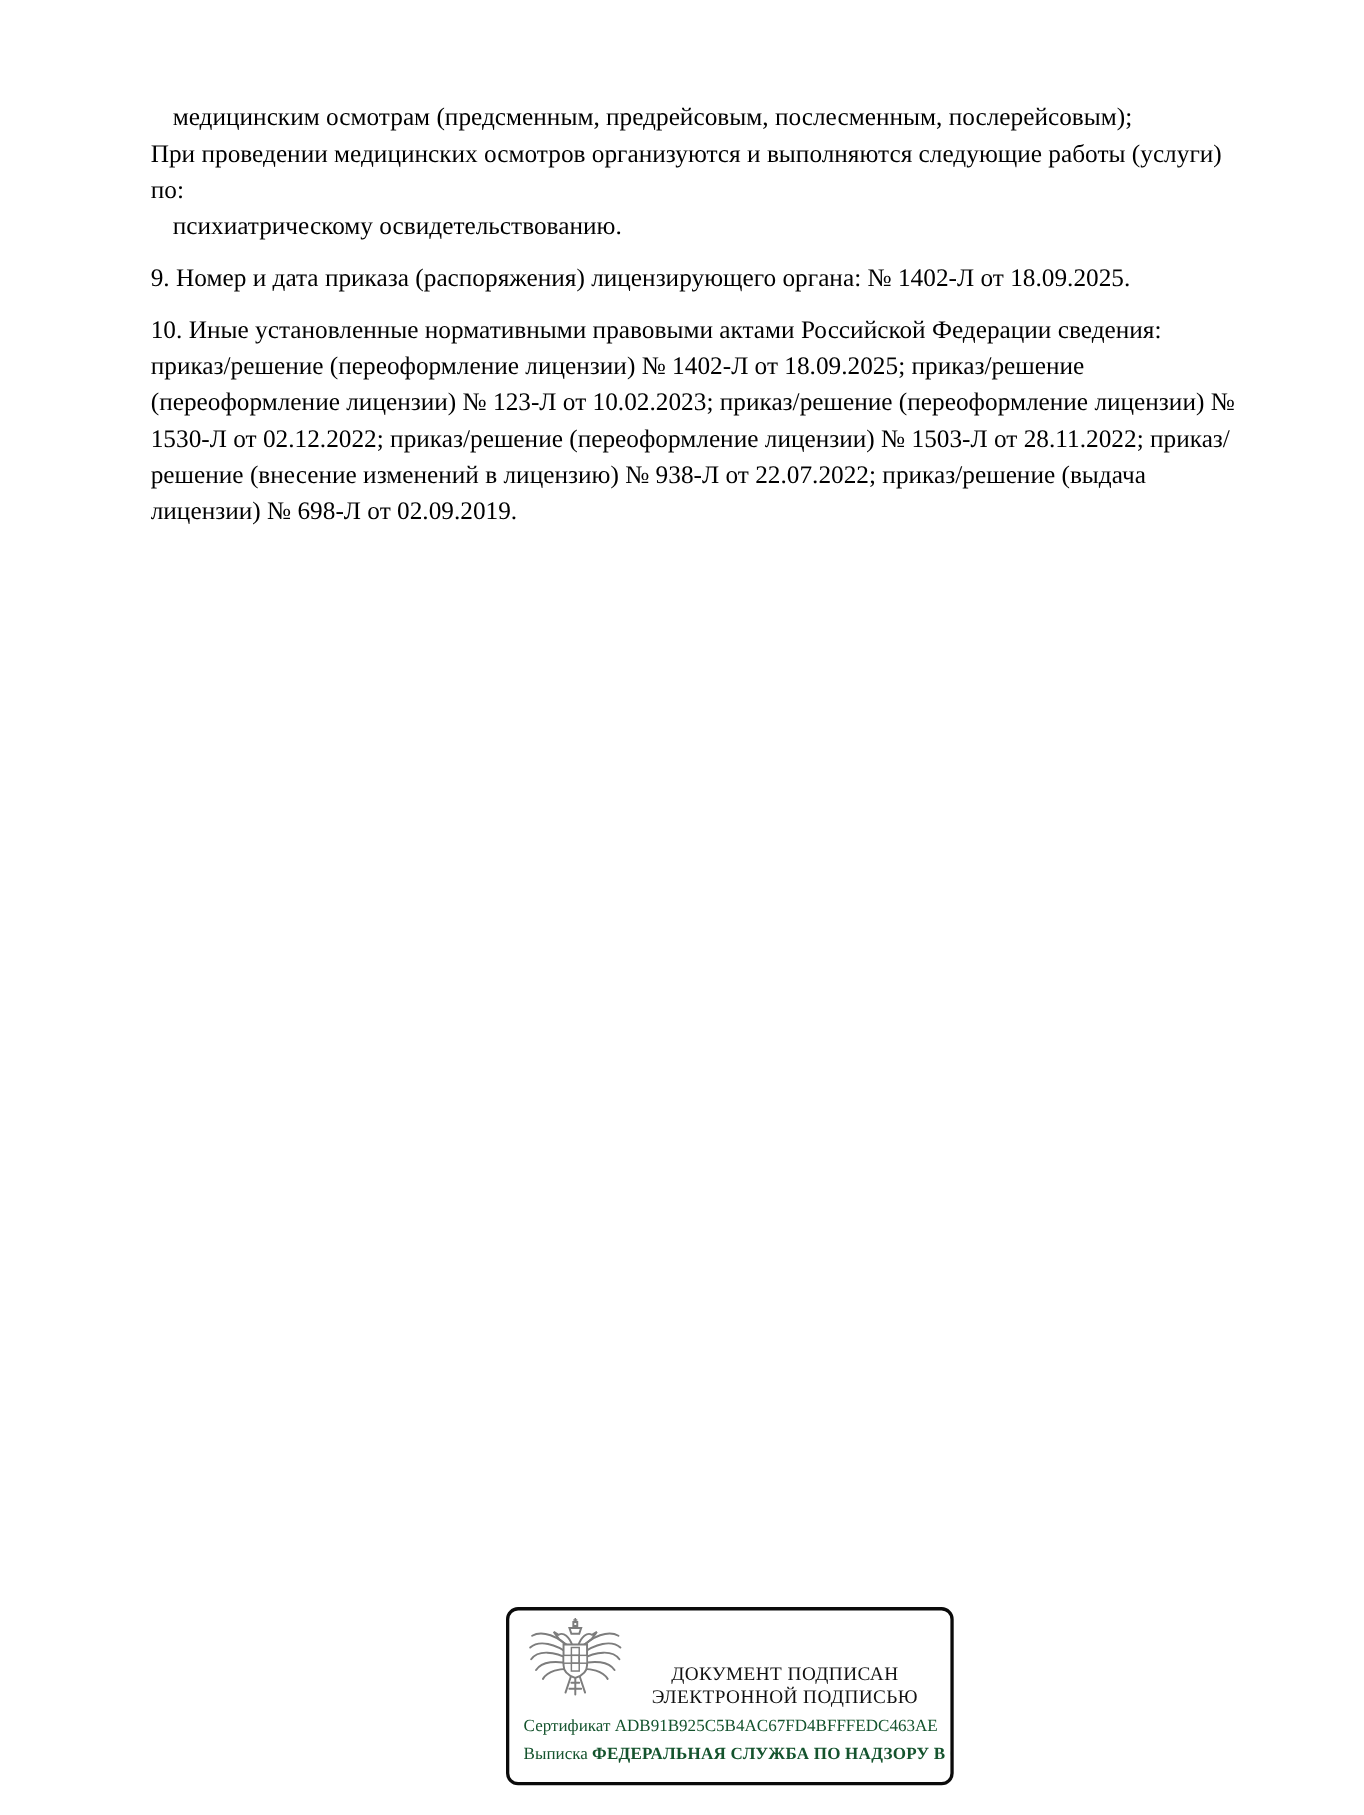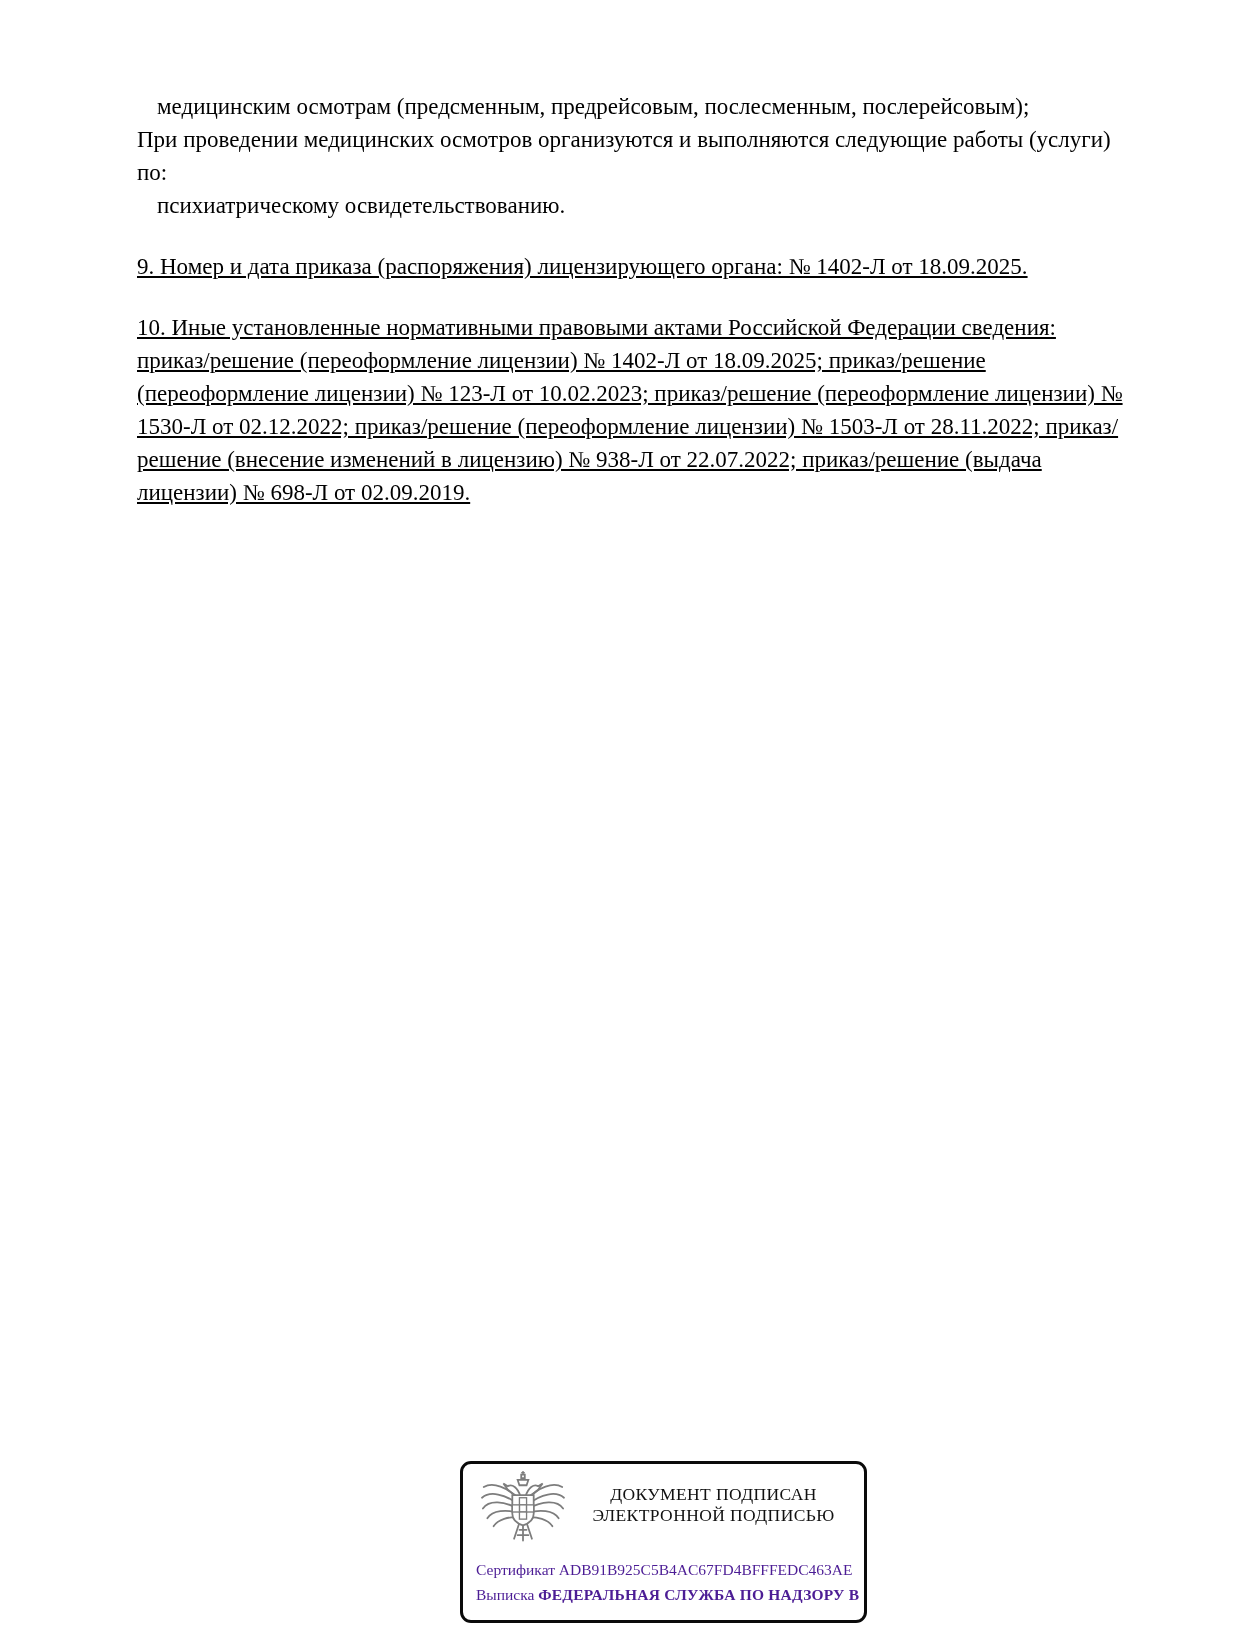--- a/index.html
+++ b/index.html
@@ -13,52 +13,52 @@
   }
   .content {
     position: absolute;
     left: 137px; top: 90px;
     width: 990px;
     font-size: 23px;
     line-height: 33px;
   }
   .line { margin: 0; }
   .hang { padding-left: 20px; }
-  .para { margin: 28px 0 0 0; text-decoration: underline; }
+  .para { margin: 14px 0 0 0; }
 
   .stamp {
     position: absolute;
     left: 460px; top: 1461px;
     width: 401px; height: 156px;
     border: 3px solid #0a0a0a;
     border-radius: 11px;
     background: #ffffff;
     overflow: hidden;
   }
   .stamp-top {
     display: flex;
-    align-items: flex-start;
+    align-items: flex-end;
     padding: 7px 8px 0 12px;
   }
   .emblem-wrap { flex: none; width: 96px; height: 82px; }
   .stamp-titles {
     flex: 1;
     text-align: center;
     padding-top: 13px;
     font-size: 17.5px;
     line-height: 21px;
     letter-spacing: 0.4px;
     color: #111;
   }
   .stamp-lines {
     padding: 4px 0 0 13px;
     font-size: 15.5px;
     line-height: 25px;
     white-space: nowrap;
-    color: #4c1d95;
+    color: #14532d;
   }
   .stamp-lines .row { white-space: nowrap; }
   .owner-value { font-weight: bold; letter-spacing: 0.2px; }
 </style>
 </head>
 <body>
 
 <div class="content">
   <p class="line hang">медицинским осмотрам (предсменным, предрейсовым, послесменным, послерейсовым);</p>
   <p class="line">При проведении медицинских осмотров организуются и выполняются следующие работы (услуги) по:</p>

